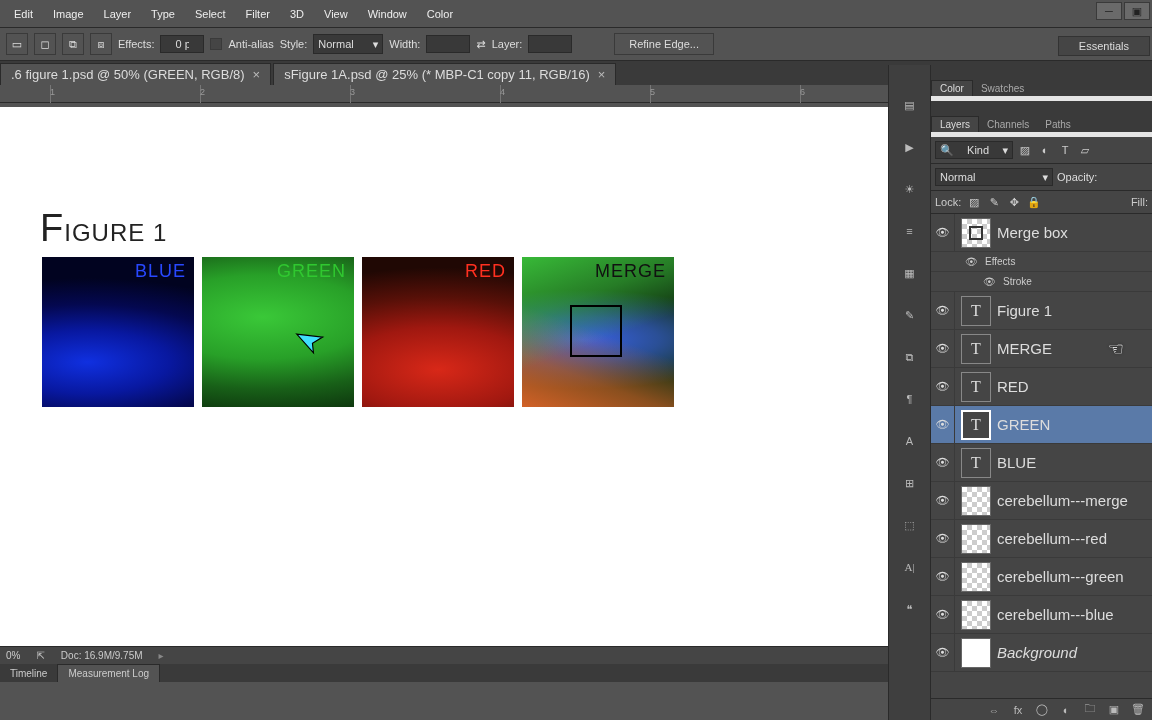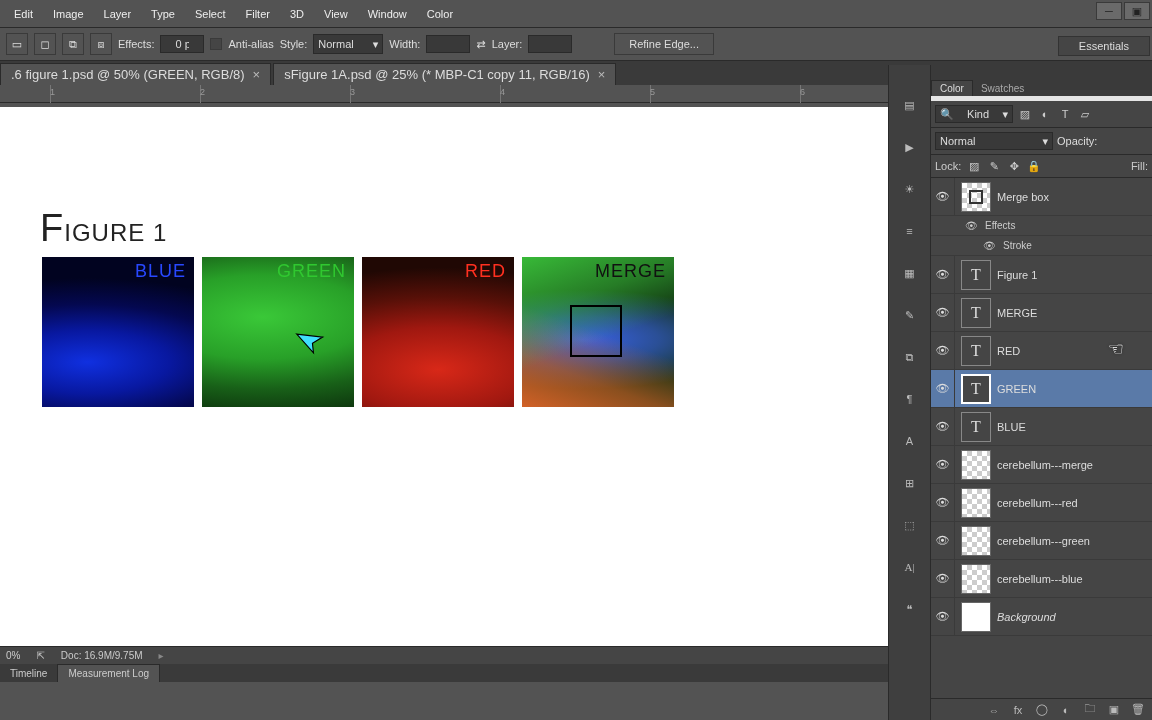--- a/index.html
+++ b/index.html
@@ -84,21 +84,21 @@
 .lockrow{ display:flex; align-items:center; gap:6px; padding:4px; border-bottom:1px solid #2a2a2a; color:#ccc;}
 .lockrow .ic{ width:14px; height:14px; display:flex; align-items:center; justify-content:center;}
 
 .layerlist{ overflow:hidden;}
 .layer{ height:38px; display:flex; align-items:center; gap:6px; border-bottom:1px solid #3a3a3a; padding-right:4px;}
 .layer .eye{ width:24px; height:100%; display:flex; align-items:center; justify-content:center; border-right:1px solid #3a3a3a; color:#ddd;}
 .layer .thumb{ width:30px; height:30px; border:1px solid #666; background:#fff; display:flex; align-items:center; justify-content:center; position:relative;}
 .layer .thumb.checker{ background:repeating-conic-gradient(#ccc 0 25%, #fff 0 50%) 0 0/10px 10px;}
 .layer .thumb.t{ background:#454545; border:1px solid #888; color:#ddd; font-size:16px; font-family:Georgia,serif;}
 .layer .thumb.t.sel{ border:2px solid #fff;}
-.layer .nm{ flex:1; font-size:11px; color:#ddd;}
+.layer .nm{ flex:1; font-size:15px; color:#ddd;}
 .layer .nm.it{ font-style:italic;}
 .layer.selected{ background:#5a7aa8;}
 .effects{ height:20px; display:flex; align-items:center; padding-left:34px; gap:6px; font-size:10px; color:#ccc; border-bottom:1px solid #3a3a3a;}
 .effects .eye{ width:14px;}
 .effects.sub{ padding-left:52px;}
 
 .layerfoot{ position:absolute; bottom:0; left:0; right:0; height:22px; background:#454545; border-top:1px solid #2a2a2a; display:flex; align-items:center; justify-content:flex-end; gap:8px; padding:0 6px;}
 .layerfoot .ic{ width:16px; height:16px; color:#bbb; display:flex; align-items:center; justify-content:center;}
 
 .hand-cursor{ position:absolute; right:28px; top:338px; font-size:18px; color:#fff; text-shadow:0 0 3px #000; pointer-events:none;}
@@ -234,20 +234,25 @@
   <div class="ic">⬚</div>
   <div class="ic" style="font-family:Georgia">A|</div>
   <div class="ic">❝</div>
 </div>
 
 <div class="dock">
   <div class="paneltabs">
     <span class="on">Color</span>
     <span>Swatches</span>
   </div>
+  <div class="paneltabs">
+    <span class="on">Layers</span>
+    <span>Channels</span>
+    <span>Paths</span>
+  </div>
 
   <div class="layerhdr">
     <div class="kind">
       <span>🔍</span>
       <span>Kind</span>
       <span>▾</span>
     </div>
     <div class="ic">▨</div>
     <div class="ic">◐</div>
     <div class="ic">T</div>

